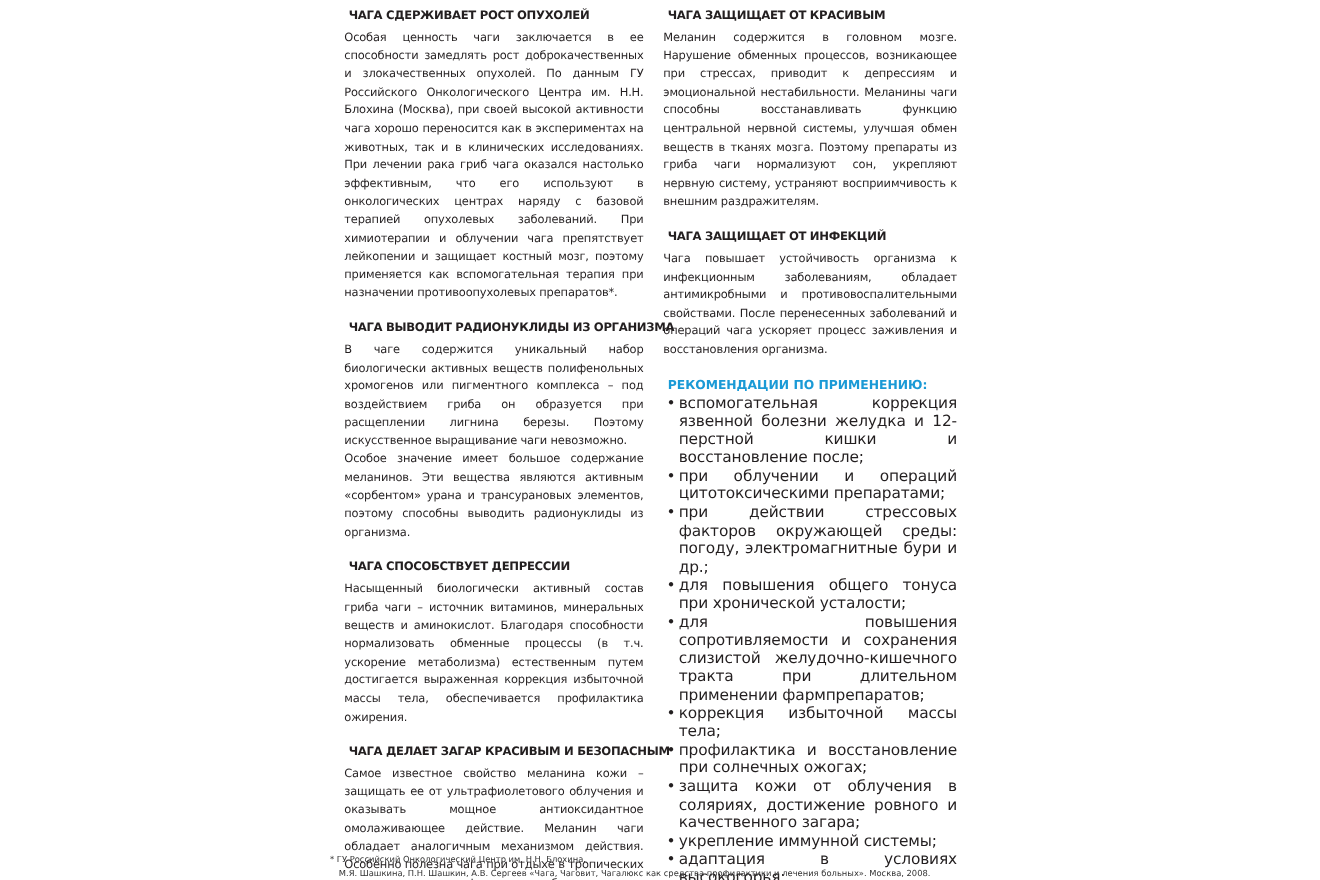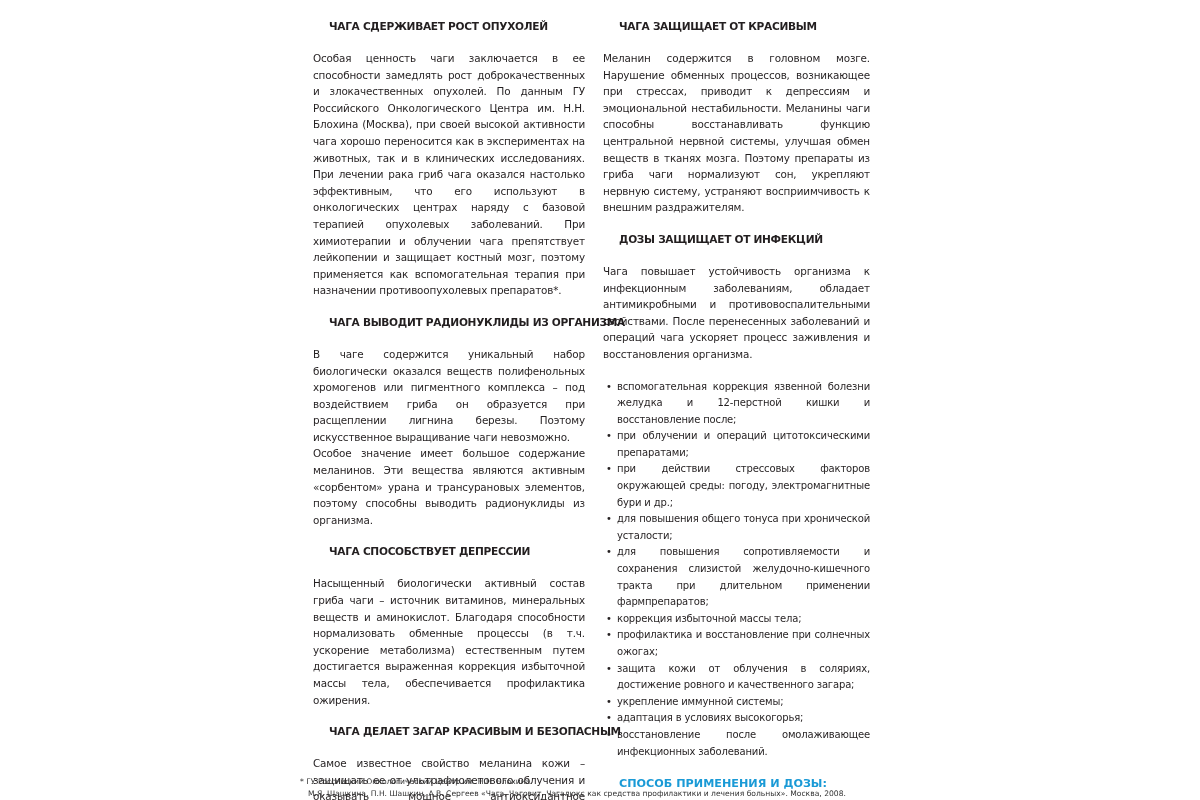--- a/index.html
+++ b/index.html
@@ -2,62 +2,63 @@
 <html><head>
 <meta charset="utf-8">
 <style>
   html, body { margin: 0; padding: 0; background: #ffffff; }
   body { width: 1200px; height: 800px; position: relative; overflow: hidden;
          font-family: "DejaVu Sans", "Liberation Sans", sans-serif; color: #231f20; }
   .col { position: absolute; top: 3px; }
   .col-left { left: 313px; width: 272px; }
   .col-right { left: 603px; width: 267px; }
   .section { margin: 0 0 16px 0; }
-  h2 { margin: 16px; font-size: 10.6px; font-weight: bold; line-height: 15px; letter-spacing: -0.3px; white-space: nowrap; }
+  h2 { margin: 4px; font-size: 10.6px; font-weight: bold; line-height: 15px; letter-spacing: -0.3px; white-space: nowrap; }
   h2.blue { color: #1a9ad6; font-size: 11.2px; letter-spacing: 0; margin-bottom: 1px; }
   p { margin: 0; font-size: 10.4px; line-height: 16.6px; text-align: justify; letter-spacing: -0.15px; }
   ul { margin: 0; padding: 0 0 0 14px; list-style: none; }
-  li { position: relative; font-size: 10px; line-height: 16.6px; text-align: justify; letter-spacing: -0.15px; }
+  li { position: relative; font-size: 14px; line-height: 16.6px; text-align: justify; letter-spacing: -0.15px; }
   li::before { content: "•"; position: absolute; left: -11px; top: 0; }
   .footnotes { position: absolute; left: 300px; top: 776px; font-size: 7.6px; line-height: 12px; color: #333; white-space: nowrap; }
   .footnotes div:nth-child(2) { padding-left: 8px; }
 </style>
 </head>
 <body>
 
 <div class="col col-left">
   <div class="section">
     <h2>ЧАГА СДЕРЖИВАЕТ РОСТ ОПУХОЛЕЙ</h2>
     <p>Особая ценность чаги заключается в ее способности замедлять рост доброкачественных и злокачественных опухолей. По данным ГУ Российского Онкологического Центра им. Н.Н. Блохина (Москва), при своей высокой активности чага хорошо переносится как в экспериментах на животных, так и в клинических исследованиях. При лечении рака гриб чага оказался настолько эффективным, что его используют в онкологических центрах наряду с базовой терапией опухолевых заболеваний. При химиотерапии и облучении чага препятствует лейкопении и защищает костный мозг, поэтому применяется как вспомогательная терапия при назначении противоопухолевых препаратов*.</p>
   </div>
   <div class="section">
     <h2>ЧАГА ВЫВОДИТ РАДИОНУКЛИДЫ ИЗ ОРГАНИЗМА</h2>
-    <p>В чаге содержится уникальный набор биологически оказался веществ полифенольных хромогенов или пигментного комплекса – под воздействием гриба он образуется при расщеплении лигнина березы. Поэтому искусственное выращивание чаги невозможно.</p>
+    <p>В чаге содержится уникальный набор биологически активных веществ полифенольных хромогенов или пигментного комплекса – под воздействием гриба он образуется при расщеплении лигнина березы. Поэтому искусственное выращивание чаги невозможно.</p>
     <p>Особое значение имеет большое содержание меланинов. Эти вещества являются активным «сорбентом» урана и трансурановых элементов, поэтому способны выводить радионуклиды из организма.</p>
   </div>
   <div class="section">
     <h2>ЧАГА СПОСОБСТВУЕТ ДЕПРЕССИИ</h2>
     <p>Насыщенный биологически активный состав гриба чаги – источник витаминов, минеральных веществ и аминокислот. Благодаря способности нормализовать обменные процессы (в т.ч. ускорение метаболизма) естественным путем достигается выраженная коррекция избыточной массы тела, обеспечивается профилактика ожирения.</p>
   </div>
   <div class="section">
     <h2>ЧАГА ДЕЛАЕТ ЗАГАР КРАСИВЫМ И БЕЗОПАСНЫМ</h2>
     <p>Самое известное свойство меланина кожи – защищать ее от ультрафиолетового облучения и оказывать мощное антиоксидантное омолаживающее действие. Меланин чаги обладает аналогичным механизмом действия. Особенно полезна чага при отдыхе в тропических странах, где ультрафиолетовое облучение даже в облачную погоду способно потенцировать серьезные кожные заболевания. При посещении солярия прием чаги обеспечивает ровный загар.</p>
   </div>
 </div>
 
 <div class="col col-right">
   <div class="section">
     <h2>ЧАГА ЗАЩИЩАЕТ ОТ КРАСИВЫМ</h2>
     <p>Меланин содержится в головном мозге. Нарушение обменных процессов, возникающее при стрессах, приводит к депрессиям и эмоциональной нестабильности. Меланины чаги способны восстанавливать функцию центральной нервной системы, улучшая обмен веществ в тканях мозга. Поэтому препараты из гриба чаги нормализуют сон, укрепляют нервную систему, устраняют восприимчивость к внешним раздражителям.</p>
   </div>
   <div class="section">
-    <h2>ДОЗЫ ЗАЩИЩАЕТ ОТ ИНФЕКЦИЙ</h2>
+    <h2>ЧАГА ЗАЩИЩАЕТ ОТ ИНФЕКЦИЙ</h2>
     <p>Чага повышает устойчивость организма к инфекционным заболеваниям, обладает антимикробными и противовоспалительными свойствами. После перенесенных заболеваний и операций чага ускоряет процесс заживления и восстановления организма.</p>
   </div>
   <div class="section">
+    <h2 class="blue">РЕКОМЕНДАЦИИ ПО ПРИМЕНЕНИЮ:</h2>
     <ul id="rec-list">
         <li>вспомогательная коррекция язвенной болезни желудка и 12-перстной кишки и восстановление после;</li>
         <li>при облучении и операций цитотоксическими препаратами;</li>
         <li>при действии стрессовых факторов окружающей среды: погоду, электромагнитные бури и др.;</li>
         <li>для повышения общего тонуса при хронической усталости;</li>
         <li>для повышения сопротивляемости и сохранения слизистой желудочно-кишечного тракта при длительном применении фармпрепаратов;</li>
         <li>коррекция избыточной массы тела;</li>
         <li>профилактика и восстановление при солнечных ожогах;</li>
         <li>защита кожи от облучения в соляриях, достижение ровного и качественного загара;</li>
         <li>укрепление иммунной системы;</li>

